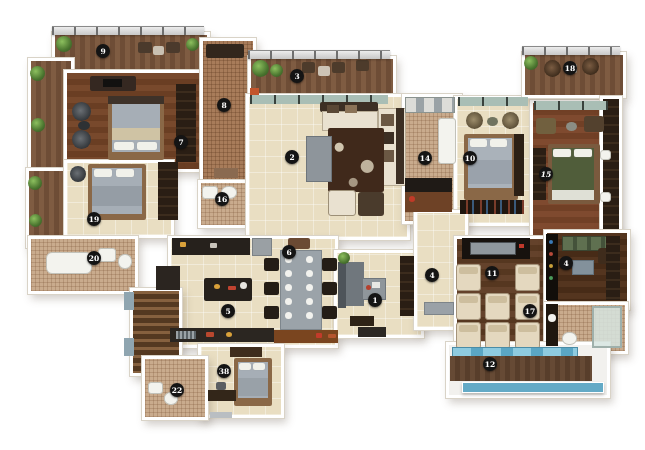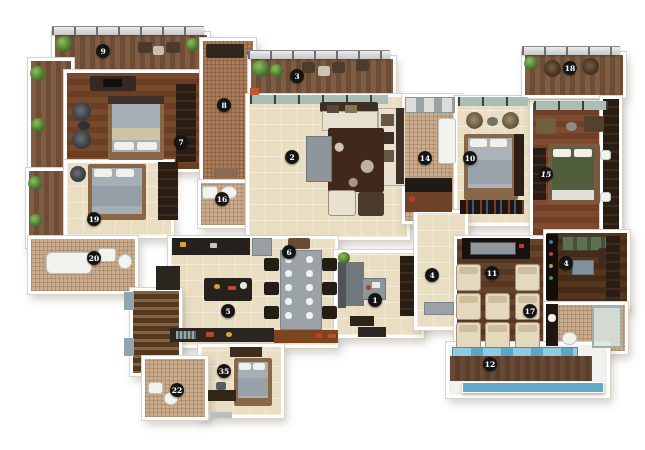--- a/index.html
+++ b/index.html
@@ -295,16 +295,16 @@
       <div class="marker" style="left: 492px; top: 273px;">11</div>
       <div class="marker" style="left: 490px; top: 364px;">12</div>
       <div class="marker" style="left: 470px; top: 158px;">10</div>
       <div class="marker" style="left: 425px; top: 131px; margin-top: 20px;">14</div>
       <div class="marker" style="left: 546px; top: 174px; font-style: italic;">15</div>
       <div class="marker" style="left: 566px; top: 263px;">4</div>
       <div class="marker" style="left: 530px; top: 311px;">17</div>
       <div class="marker" style="left: 570px; top: 68px;">18</div>
       <div class="marker" style="left: 94px; top: 219px;">19</div>
       <div class="marker" style="left: 94px; top: 258px;">20</div>
-      <div class="marker" style="left: 224px; top: 371px;">35</div>
+      <div class="marker" style="left: 224px; top: 371px;">38</div>
       <div class="marker" style="left: 177px; top: 390px;">22</div>
     </div>
 </div>
 
 </body></html>

